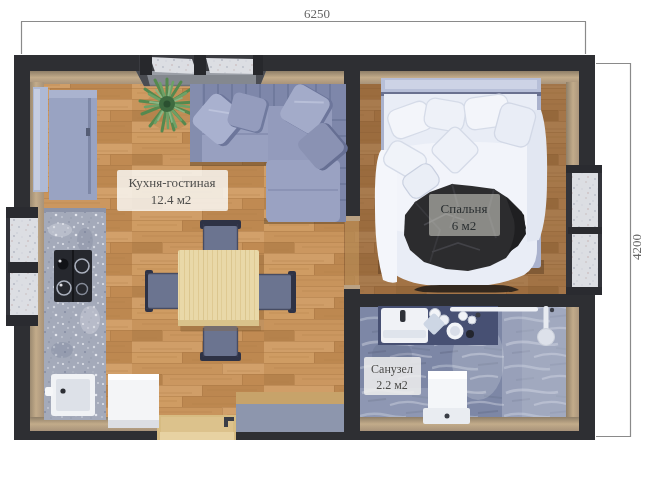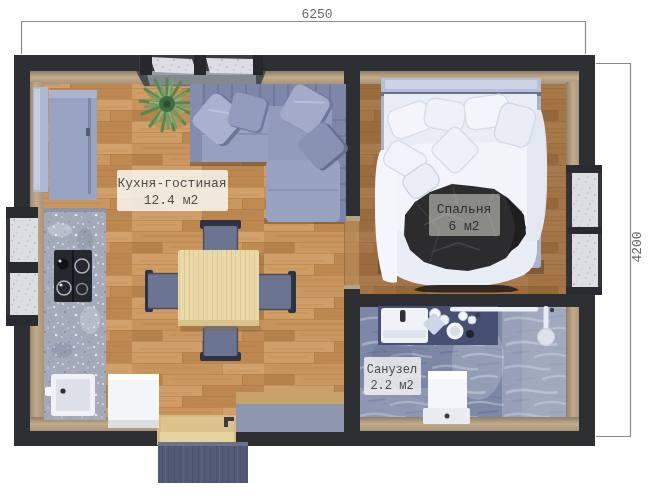--- a/index.html
+++ b/index.html
@@ -1,17 +1,17 @@
 <!DOCTYPE html>
 <html><head>
 <meta charset="utf-8">
 <style>
   html,body{margin:0;padding:0;background:#ffffff;}
-  #stage{position:relative;width:649px;height:502px;background:#86efac;overflow:hidden;
-         font-family:Liberation Mono, monospace;}
+  #stage{position:relative;width:649px;height:440px;background:#86efac;overflow:hidden;
+         font-family:Liberation Serif, serif;}
   svg{display:block;}
 </style>
 </head>
 <body>
 <div id="stage">
 <svg width="649" height="502" viewBox="0 0 649 502">
 <defs>
   <pattern id="pw" width="132" height="44" patternUnits="userSpaceOnUse">
     <rect width="132" height="44" fill="#c6925a"></rect>
     <rect x="0" y="0" width="50" height="11" fill="#cf9c63"></rect>

